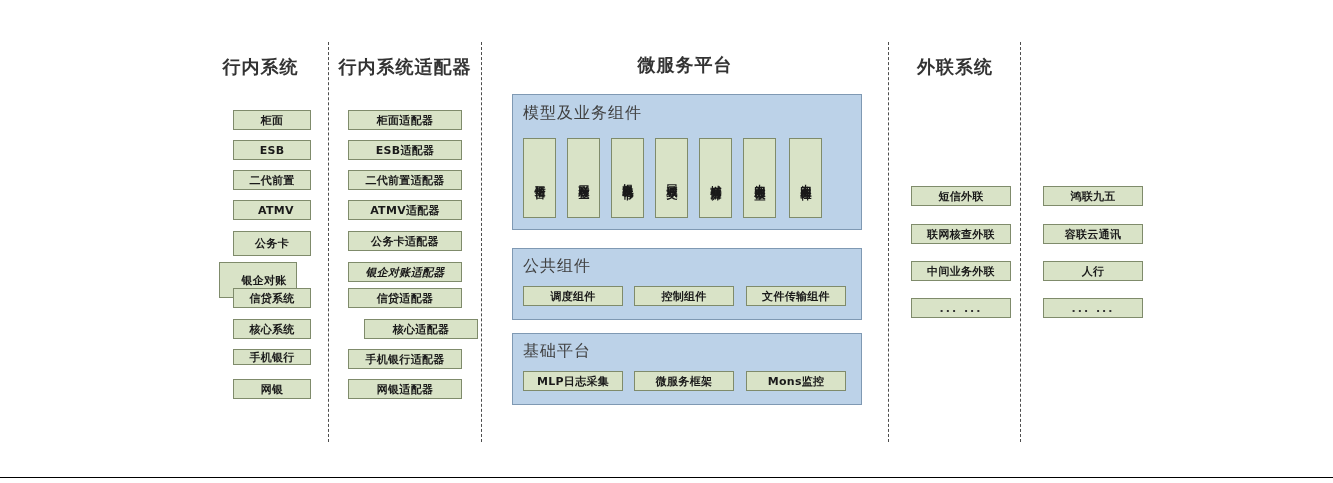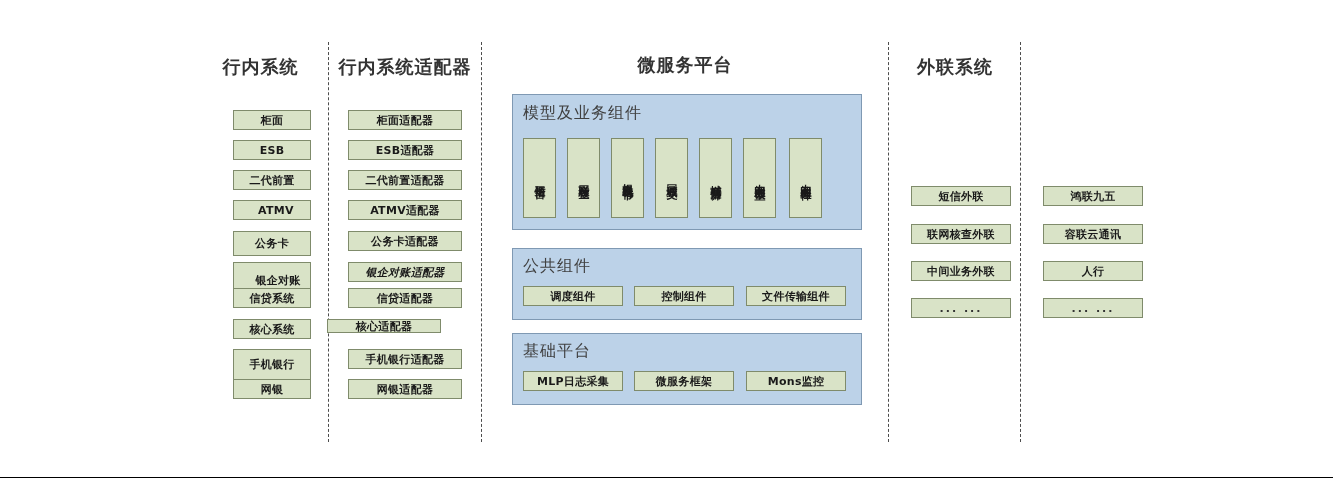--- a/index.html
+++ b/index.html
@@ -94,34 +94,34 @@
   <div class="col-title" style="left:193px;top:55px;width:135px;">行内系统</div>
   <div class="col-title" style="left:330px;top:55px;width:150px;">行内系统适配器</div>
   <div class="col-title" style="left:560px;top:53px;width:250px;">微服务平台</div>
   <div class="col-title" style="left:890px;top:55px;width:130px;">外联系统</div>
 
   <div class="node plain" style="left:233px;top:110px;width:78px;height:20px;">柜面</div>
   <div class="node plain" style="left:233px;top:140px;width:78px;height:20px;">ESB</div>
   <div class="node plain" style="left:233px;top:170px;width:78px;height:20px;">二代前置</div>
   <div class="node plain" style="left:233px;top:200px;width:78px;height:20px;padding-left:8px;">ATMV</div>
   <div class="node plain" style="left:233px;top:231px;width:78px;height:25px;">公务卡</div>
-  <div class="node plain" style="left:233px;top:262px;width:78px;height:36px;padding-left:12px;">银企对账</div>
+  <div class="node plain" style="left:219px;top:262px;width:78px;height:36px;padding-left:12px;">银企对账</div>
   <div class="node plain" style="left:233px;top:288px;width:78px;height:20px;">信贷系统</div>
   <div class="node plain" style="left:233px;top:319px;width:78px;height:20px;">核心系统</div>
-  <div class="node plain" style="left:233px;top:349px;width:78px;height:31px;">手机银行</div>
+  <div class="node plain" style="left:233px;top:349px;width:78px;height:16px;">手机银行</div>
   <div class="node plain" style="left:233px;top:379px;width:78px;height:20px;">网银</div>
 
   <div class="node plain" style="left:348px;top:110px;width:114px;height:20px;">柜面适配器</div>
   <div class="node plain" style="left:348px;top:140px;width:114px;height:20px;">ESB适配器</div>
   <div class="node plain" style="left:348px;top:170px;width:114px;height:20px;">二代前置适配器</div>
   <div class="node plain" style="left:348px;top:200px;width:114px;height:20px;">ATMV适配器</div>
   <div class="node plain" style="left:348px;top:231px;width:114px;height:20px;">公务卡适配器</div>
   <div class="node plain" style="left:348px;top:262px;width:114px;height:20px;font-style:italic;">银企对账适配器</div>
   <div class="node plain" style="left:348px;top:288px;width:114px;height:20px;">信贷适配器</div>
-  <div class="node plain" style="left:327px;top:319px;width:114px;height:14px;text-align:center;">核心适配器</div>
+  <div class="node plain" style="left:364px;top:319px;width:114px;height:20px;text-align:center;">核心适配器</div>
   <div class="node plain" style="left:348px;top:349px;width:114px;height:20px;">手机银行适配器</div>
   <div class="node plain" style="left:348px;top:379px;width:114px;height:20px;">网银适配器</div>
 
   <div class="panel" style="left:512px;top:94px;width:350px;height:136px;"></div>
   <div class="panel-title" style="left:523px;top:103px;">模型及业务组件</div>
   <div class="node vert" style="left:523px;top:138px;width:33px;height:80px;">短信平台</div>
   <div class="node vert" style="left:567px;top:138px;width:33px;height:80px;">联网核查</div>
   <div class="node vert" style="left:611px;top:138px;width:33px;height:80px;">银联及银行卡</div>
   <div class="node vert" style="left:655px;top:138px;width:33px;height:80px;">同城票交</div>
   <div class="node vert" style="left:699px;top:138px;width:33px;height:80px;">城商行清算</div>

